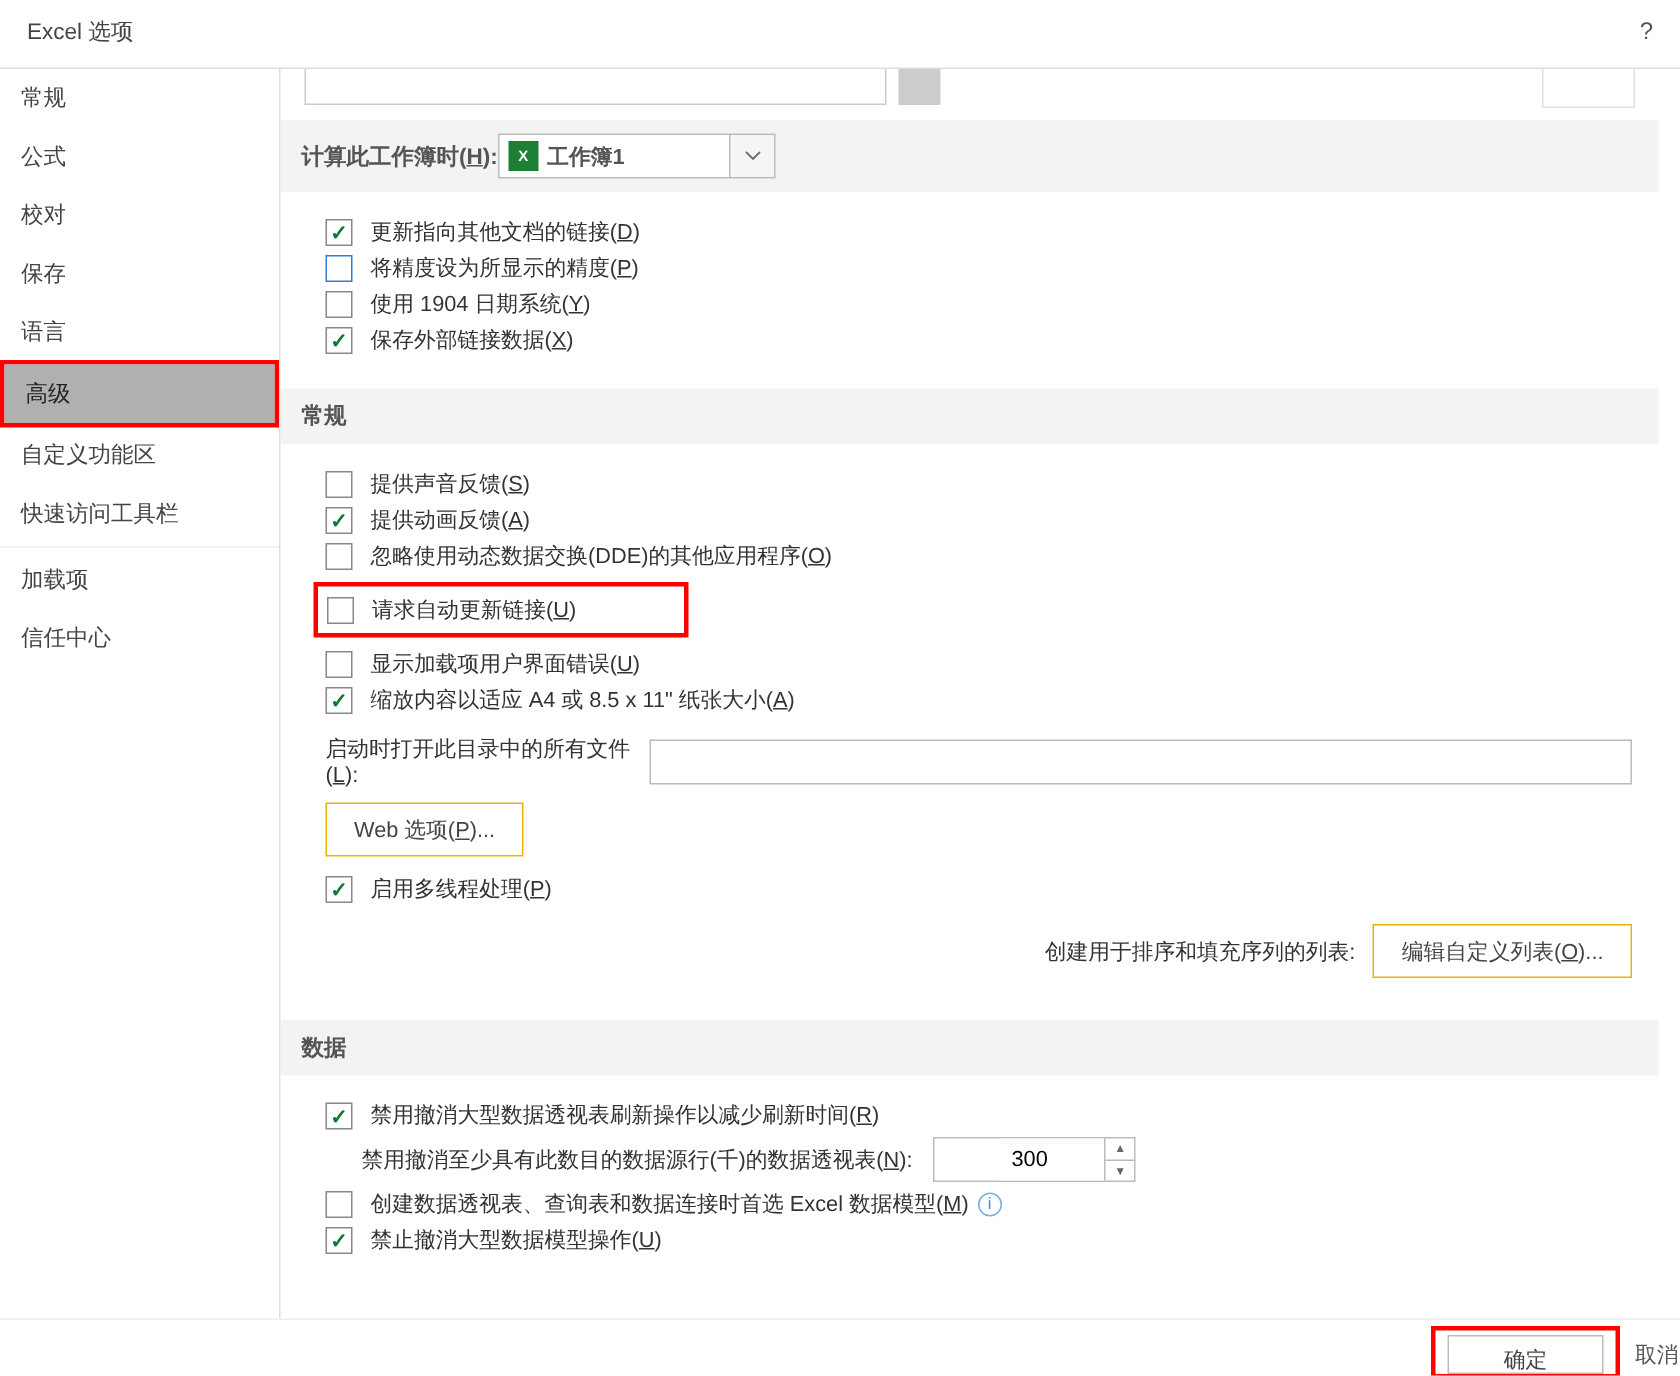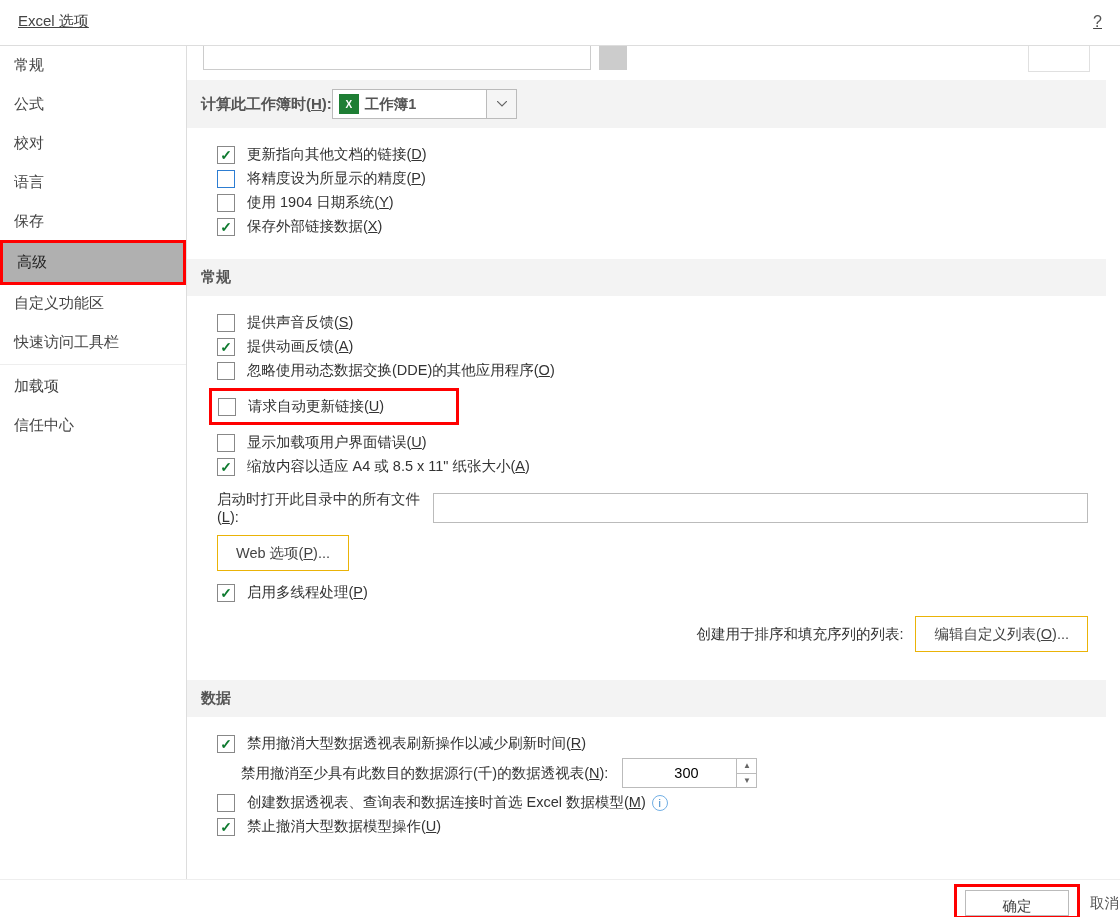--- a/index.html
+++ b/index.html
@@ -18,21 +18,20 @@
       display: flex;
       flex-direction: column;
     }
     .titlebar {
       padding: 12px 18px 14px 18px;
       display: flex;
       justify-content: space-between;
       align-items: center;
       font-size: 15px;
       color: #444;
-      text-decoration: underline;
     }
     .help { font-size: 16px; color: #555; cursor: pointer; }
     .body {
       flex: 1;
       display: flex;
       border-top: 1px solid #ddd;
       min-height: 0;
     }
     .sidebar {
       width: 187px;
@@ -233,22 +232,22 @@
   <div class="titlebar">
     <span>Excel 选项</span>
     <span class="help">?</span>
   </div>
 
   <div class="body">
     <div class="sidebar">
       <div class="side-item">常规</div>
       <div class="side-item">公式</div>
       <div class="side-item">校对</div>
+      <div class="side-item">保存</div>
       <div class="side-item">语言</div>
-      <div class="side-item">保存</div>
       <div class="side-highlight">
         <div class="side-item active">高级</div>
       </div>
       <div class="side-item">自定义功能区</div>
       <div class="side-item">快速访问工具栏</div>
       <div class="side-sep"></div>
       <div class="side-item">加载项</div>
       <div class="side-item">信任中心</div>
     </div>
 

